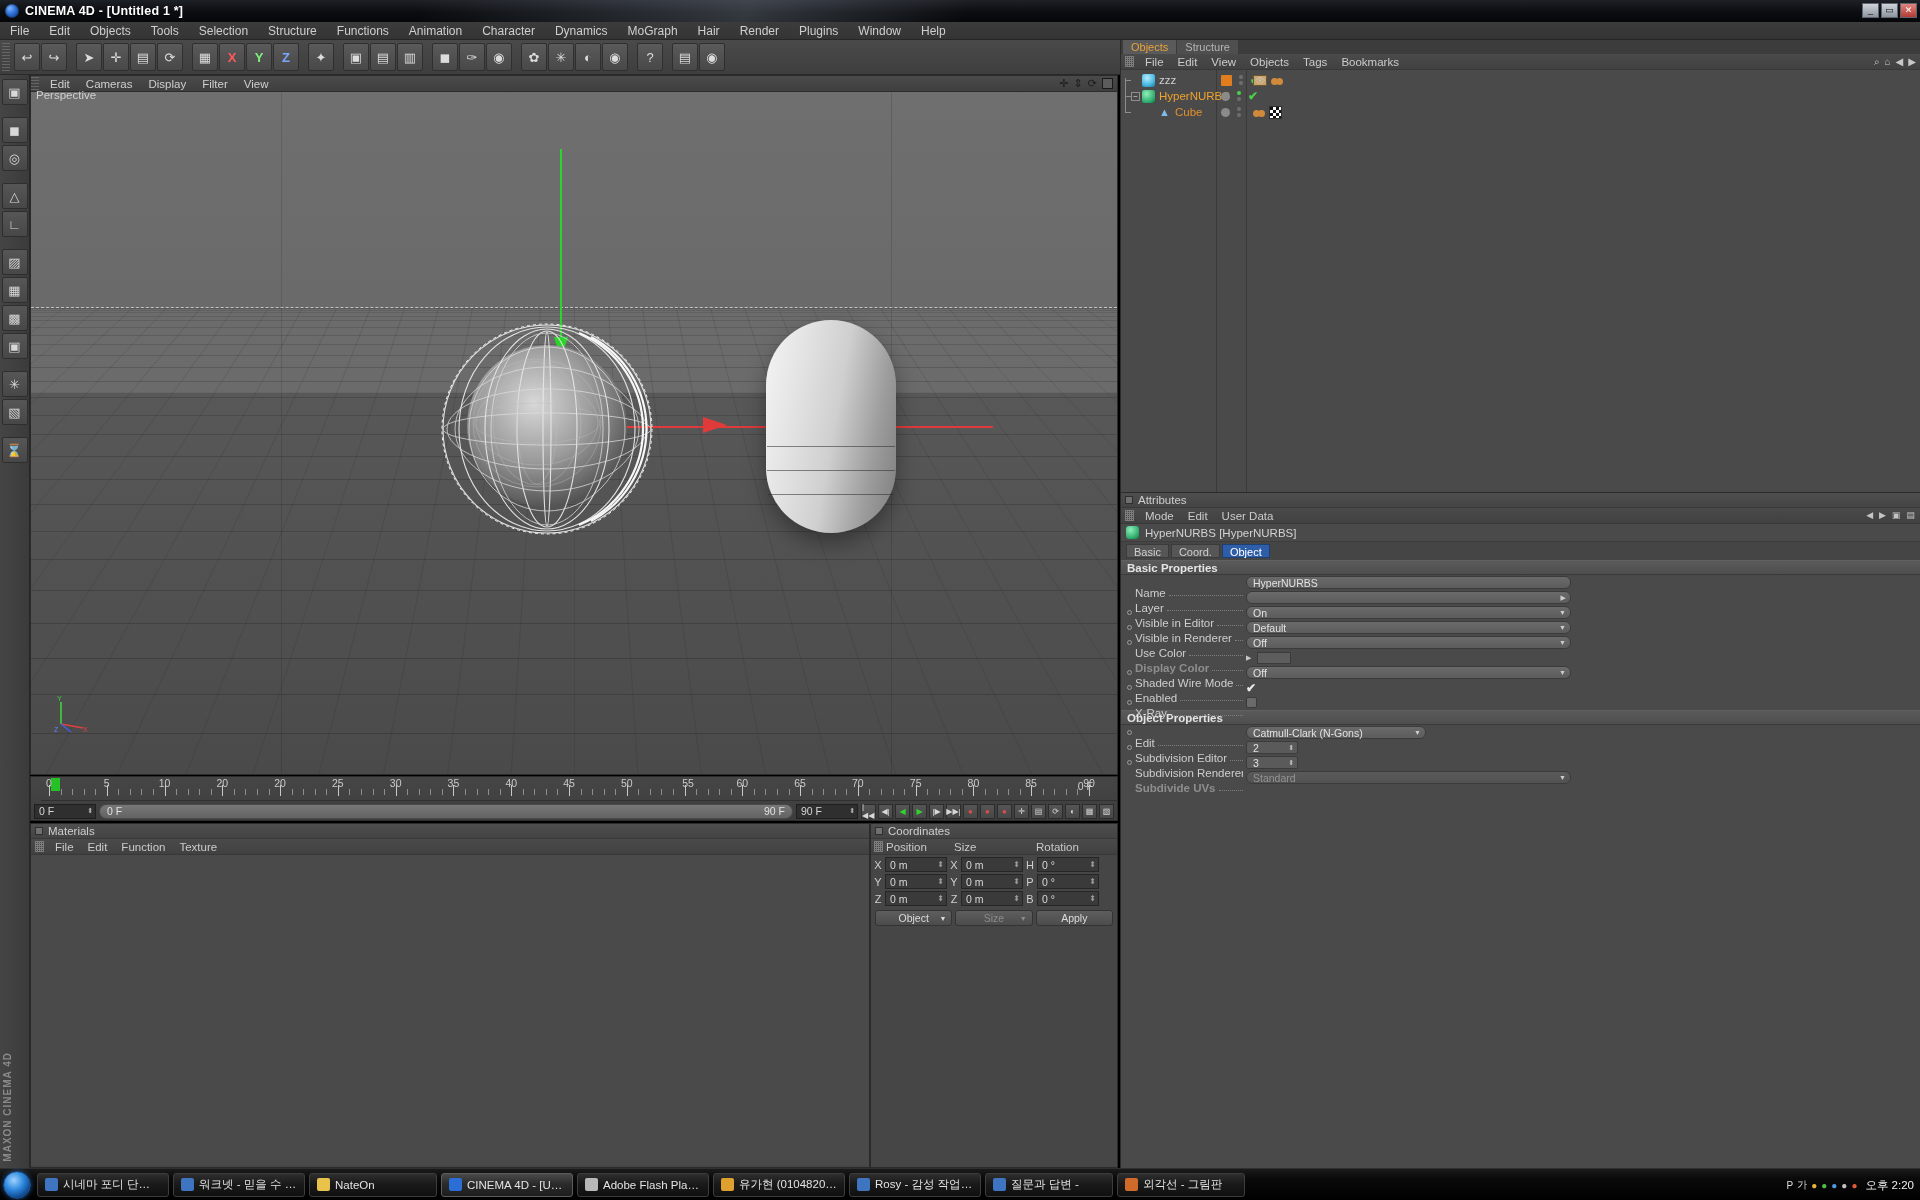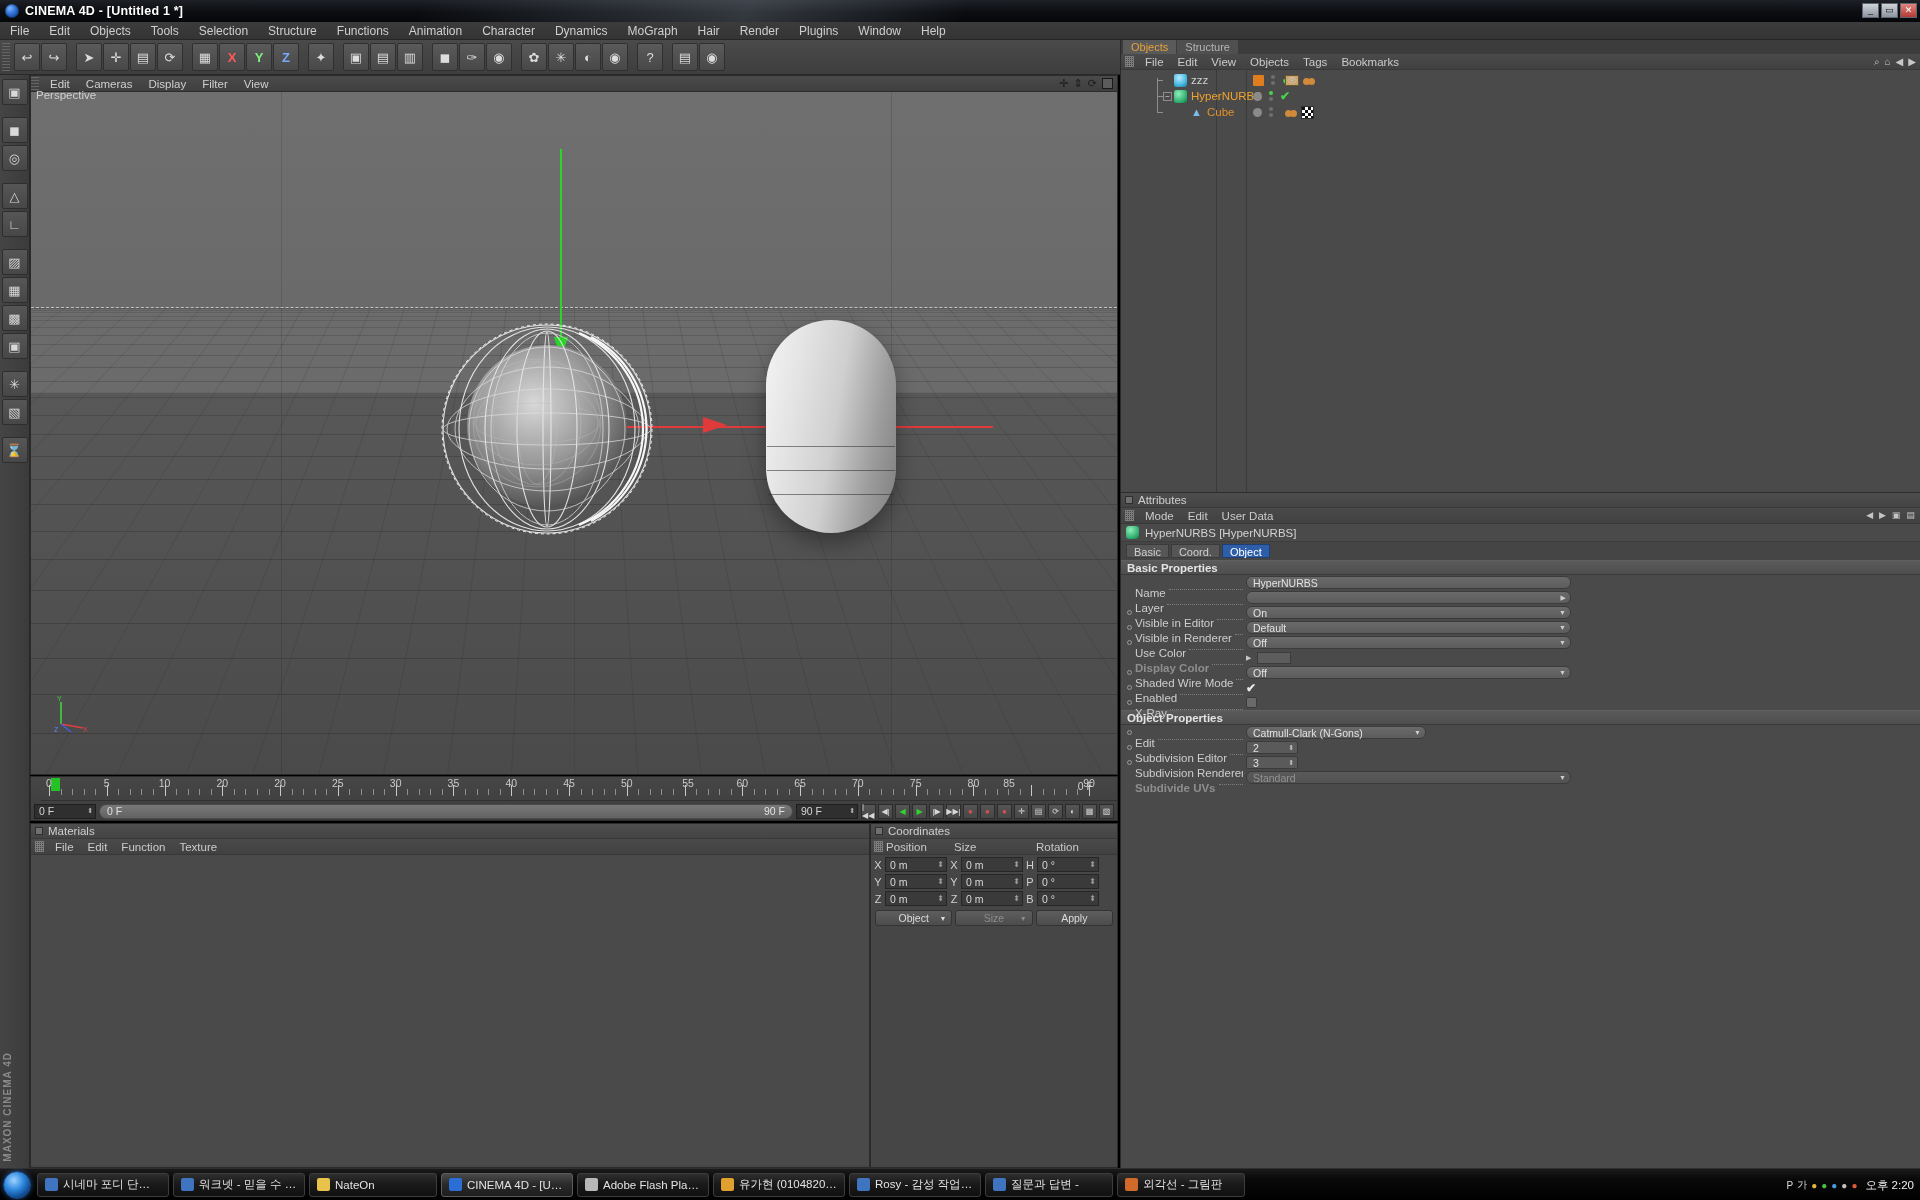--- a/index.html
+++ b/index.html
@@ -193,21 +193,21 @@
   .atab{ padding:0 7px; height:14px; font-size:11px; line-height:14px;
      background:#565656; color:#cfcfcf; border:1px solid #3b3b3b;}
   .atab.active{ background:#2f5ea8; color:#fff; border-color:#1f3f73;}
   .sec-head{ height:15px; background:linear-gradient(180deg,#5a5a5a,#4e4e4e);
      font-size:11.5px; font-weight:bold; color:#e4e4e4; display:flex;align-items:center;
      padding-left:6px; border-top:1px solid #606060; border-bottom:1px solid #3a3a3a;}
   .prow{ display:flex; align-items:center; height:15px; padding-left:6px; gap:3px;}
   .pdot{ width:5px;height:5px;border-radius:50%;border:1px solid #9a9a9a; background:transparent;}
   .pdot.hidden{ visibility:hidden;}
   .plabel{ width:108px; font-size:11.5px; color:#cdcdcd; white-space:nowrap; overflow:hidden;
-     display:flex; align-items:center;margin-top:20px;}
+     display:flex; align-items:flex-end;margin-top:20px;}
   .plabel.dis{ color:#8e8e8e;font-weight:bold;}
   .plabel .dots{ flex:1; border-bottom:1px dotted #7e7e7e; margin-left:3px; position:relative; top:-3px;}
   .pfield{ height:13px; background:linear-gradient(180deg,#6a6a6a,#5c5c5c); border:1px solid #3b3b3b;
      border-radius:6px; font-size:10.5px; color:#e2e2e2; display:flex; align-items:center;
      padding-left:6px; position:relative;}
   .pfield.flat{ border-radius:2px; background:#5a5a5a;}
   .pfield.dis{ color:#949494; background:linear-gradient(180deg,#5a5a5a,#525252);}
   .pfield .caret{ position:absolute; right:4px; font-size:7px; color:#cdcdcd;}
   .pfield .spin{ position:absolute; right:3px; font-size:7px; color:#bbb; background:none;border:none;
      height:auto; line-height:6px; padding:0;}
@@ -500,21 +500,21 @@
       <div class="tl-num" style="left: 701.333px;">60</div>
       <div class="tl-tick major" style="left: 759.111px;"></div>
       <div class="tl-num" style="left: 759.111px;">65</div>
       <div class="tl-tick major" style="left: 816.889px;"></div>
       <div class="tl-num" style="left: 816.889px;">70</div>
       <div class="tl-tick major" style="left: 874.667px;"></div>
       <div class="tl-num" style="left: 874.667px;">75</div>
       <div class="tl-tick major" style="left: 932.444px;"></div>
       <div class="tl-num" style="left: 932.444px;">80</div>
       <div class="tl-tick major" style="left: 990.222px;"></div>
-      <div class="tl-num" style="left: 968px;">85</div>
+      <div class="tl-num" style="left: 990px;">85</div>
       <div class="tl-tick major" style="left: 1048px;"></div>
       <div class="tl-num" style="left: 1048px;">90</div>
       <div class="tl-tick" style="left: 19.5556px;"></div>
       <div class="tl-tick" style="left: 31.1111px;"></div>
       <div class="tl-tick" style="left: 42.6667px;"></div>
       <div class="tl-tick" style="left: 54.2222px;"></div>
       <div class="tl-tick" style="left: 77.3333px;"></div>
       <div class="tl-tick" style="left: 88.8889px;"></div>
       <div class="tl-tick" style="left: 100.444px;"></div>
       <div class="tl-tick" style="left: 112px;"></div>
@@ -726,21 +726,21 @@
       <div id="objheadicons" style="position:absolute;right:4px;top:2px;display:flex;gap:5px;">
         <div style="font-size: 10px; color: rgb(200, 200, 200);">⌕</div>
         <div style="font-size: 10px; color: rgb(200, 200, 200);">⌂</div>
         <div style="font-size: 10px; color: rgb(200, 200, 200);">◀</div>
         <div style="font-size: 10px; color: rgb(200, 200, 200);">▶</div>
       </div>
   </div>
   <div class="obj-body">
     <div class="obj-col-div" style="left:95px"></div>
     <div class="obj-col-div" style="left:125px"></div>
-    <div id="objtree" style="padding-top:2px;padding-left:32px;">
+    <div id="objtree" style="padding-top:2px;">
         <div class="tree-row">
           <div style="width: 10px; height: 16px; position: relative;">
             <div style="position: absolute; left: 4px; top: 6px; width: 1px; height: 10px; background: rgb(141, 141, 141);"></div>
             <div style="position: absolute; left: 4px; top: 8px; width: 6px; height: 1px; background: rgb(141, 141, 141);"></div>
           </div>
           <div style="width: 11px;"></div>
           <div class="tw-icon" style="background: radial-gradient(circle at 40% 30%, rgb(184, 236, 255), rgb(70, 184, 224) 60%, rgb(29, 111, 147));"></div>
           <div class="tw-name">zzz</div>
           <div style="position: absolute; left: 100px; display: flex; gap: 7px; align-items: center;">
             <span class="dot" style="background: rgb(224, 125, 30); border-radius: 1px; width: 11px; height: 11px;"></span>

